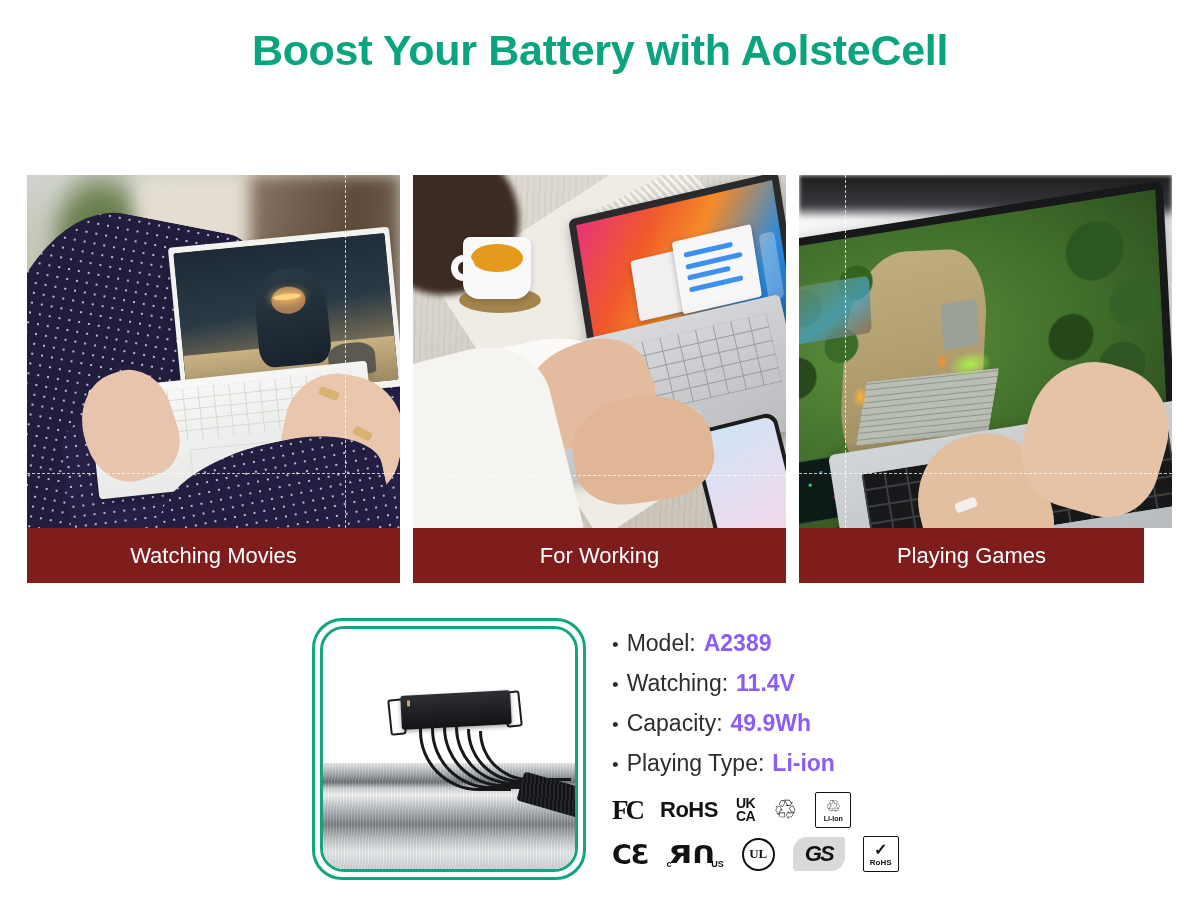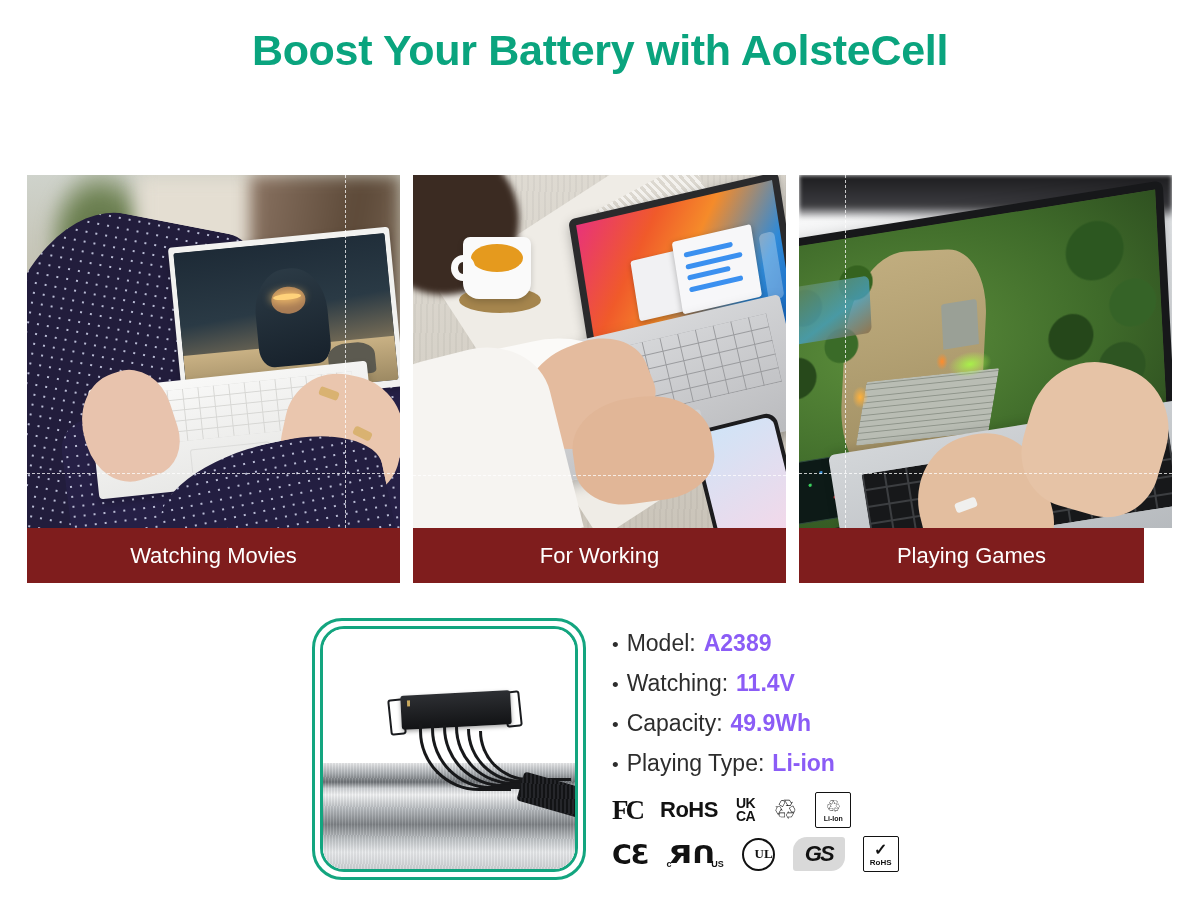--- a/index.html
+++ b/index.html
@@ -359,21 +359,21 @@
     display:flex; flex-direction:column; align-items:center; justify-content:center;
   }
   .liion-box .r { font-size:17px; line-height:1; }
   .liion-box .t { font-size:7px; font-weight:bold; line-height:1.1; }
   .ce-mark { font-size:27px; font-weight:bold; letter-spacing:-1px; font-family:"DejaVu Sans", sans-serif; }
   .ul-c { display:flex; align-items:flex-end; gap:1px; }
   .ul-c .sub { font-size:9px; font-weight:bold; }
   .ul-c .ru { font-size:25px; font-weight:bold; font-family:"DejaVu Sans", sans-serif; transform: scaleX(1.25); }
   .ul-circ {
     width:33px; height:33px; border:2px solid #121212; border-radius:50%;
-    display:flex; align-items:center; 
+    display:flex; align-items:center; justify-content:center;
     font-size:13px; font-weight:bold; font-family:"Liberation Serif", serif;
   }
   .gs-box {
     width:52px; height:34px; border-radius:14px 3px 14px 3px;
     background:#d9d9d9; display:flex; align-items:center; justify-content:center;
     font-size:22px; font-weight:bold; font-style:italic; letter-spacing:-2px;
   }
   .rohs-box {
     width:36px; height:36px; border:1.6px solid #121212; border-radius:2px;
     display:flex; flex-direction:column; align-items:center; justify-content:center; gap:1px;

